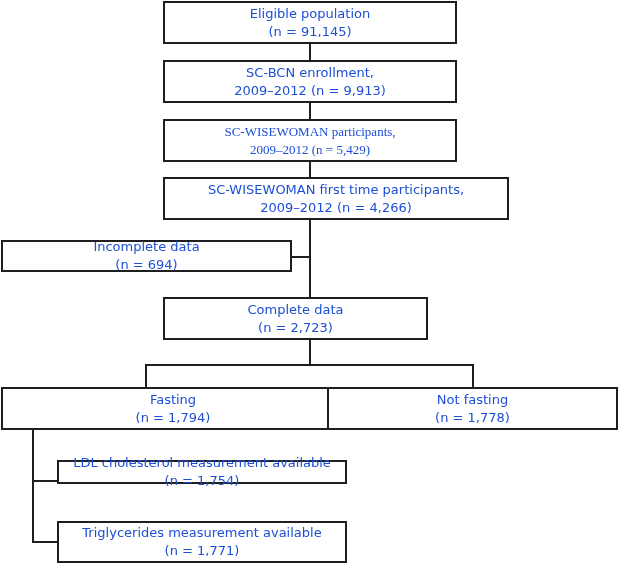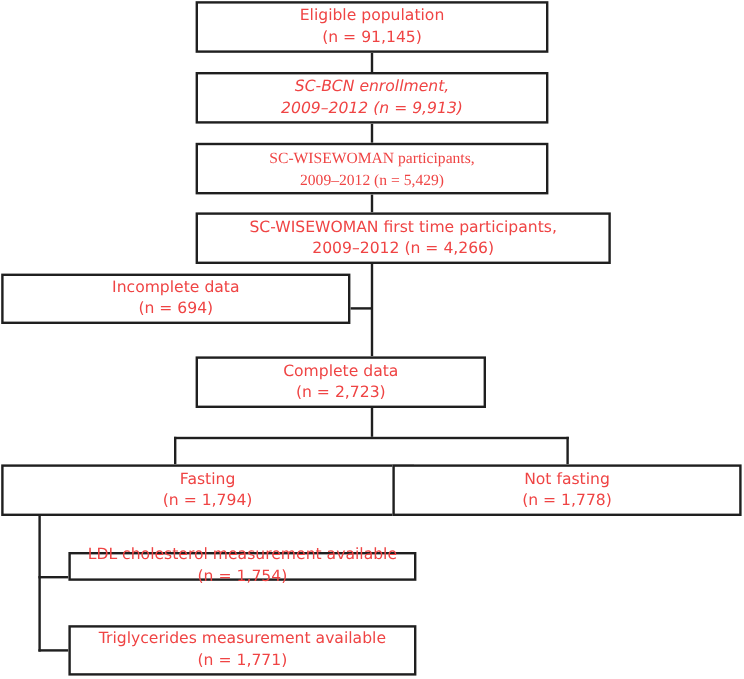--- a/index.html
+++ b/index.html
@@ -16,36 +16,36 @@
     box-sizing: border-box;
     background: #ffffff;
     border: 2px solid #1f1f1f;
     display: flex;
     flex-direction: column;
     align-items: center;
     justify-content: center;
     text-align: center;
     font-size: 13px;
     line-height: 18px;
-    color: #ef4444;
+    color: #1d4ed8;
     z-index: 2;
   }
   .box span { white-space: nowrap; }
   .line {
     position: absolute;
     background: #1f1f1f;
     z-index: 1;
   }
   
   #b-eligible   { left: 163px; top: 1px;   width: 294px; height: 43px; }
-  #b-scbcn      { left: 163px; top: 60px;  width: 294px; height: 43px; font-style: italic; }
+  #b-scbcn      { left: 163px; top: 60px;  width: 294px; height: 43px; }
   #b-wisewoman  { left: 163px; top: 119px; width: 294px; height: 43px; font-family: Liberation Serif, serif; }
   #b-firsttime  { left: 163px; top: 177px; width: 346px; height: 43px; }
-  #b-incomplete { left: 1px;   top: 228px; width: 291px; height: 42px; }
-  #b-complete   { left: 163px; top: 297px; width: 242px; height: 43px; }
+  #b-incomplete { left: 1px;   top: 240px; width: 291px; height: 32px; }
+  #b-complete   { left: 163px; top: 297px; width: 265px; height: 43px; }
   #b-fasting    { left: 1px;   top: 387px; width: 344px; height: 43px; }
   #b-notfasting { left: 327px; top: 387px; width: 291px; height: 43px; }
   #b-ldl        { left: 57px;  top: 460px; width: 290px; height: 24px; }
   #b-trig       { left: 57px;  top: 521px; width: 290px; height: 42px; text-align: center; }
   
   #c-v1        { left: 309px; top: 44px;  width: 2px;   height: 16px; }
   #c-v2        { left: 309px; top: 103px; width: 2px;   height: 16px; }
   #c-v3        { left: 309px; top: 162px; width: 2px;   height: 15px; }
   #c-v4        { left: 309px; top: 220px; width: 2px;   height: 77px; }
   #c-h-incomp  { left: 292px; top: 256px; width: 18px;  height: 2px;  }

